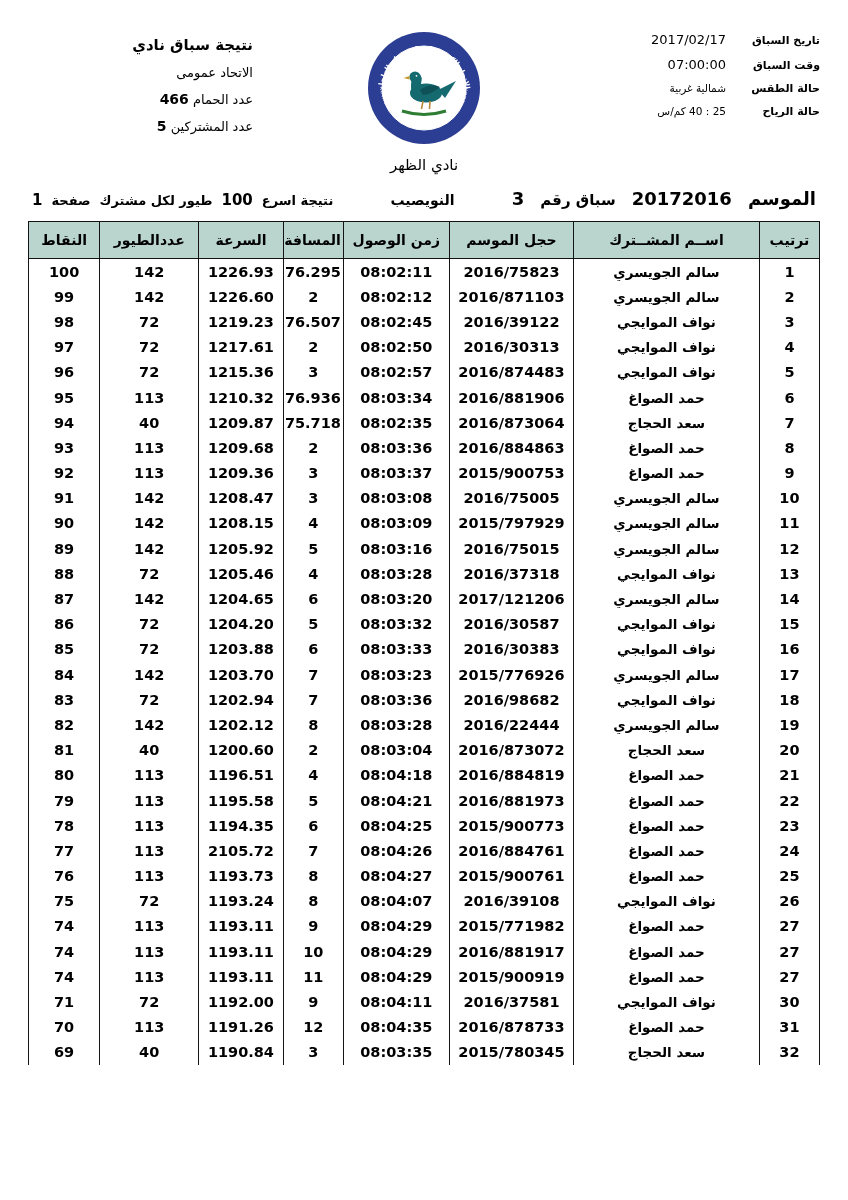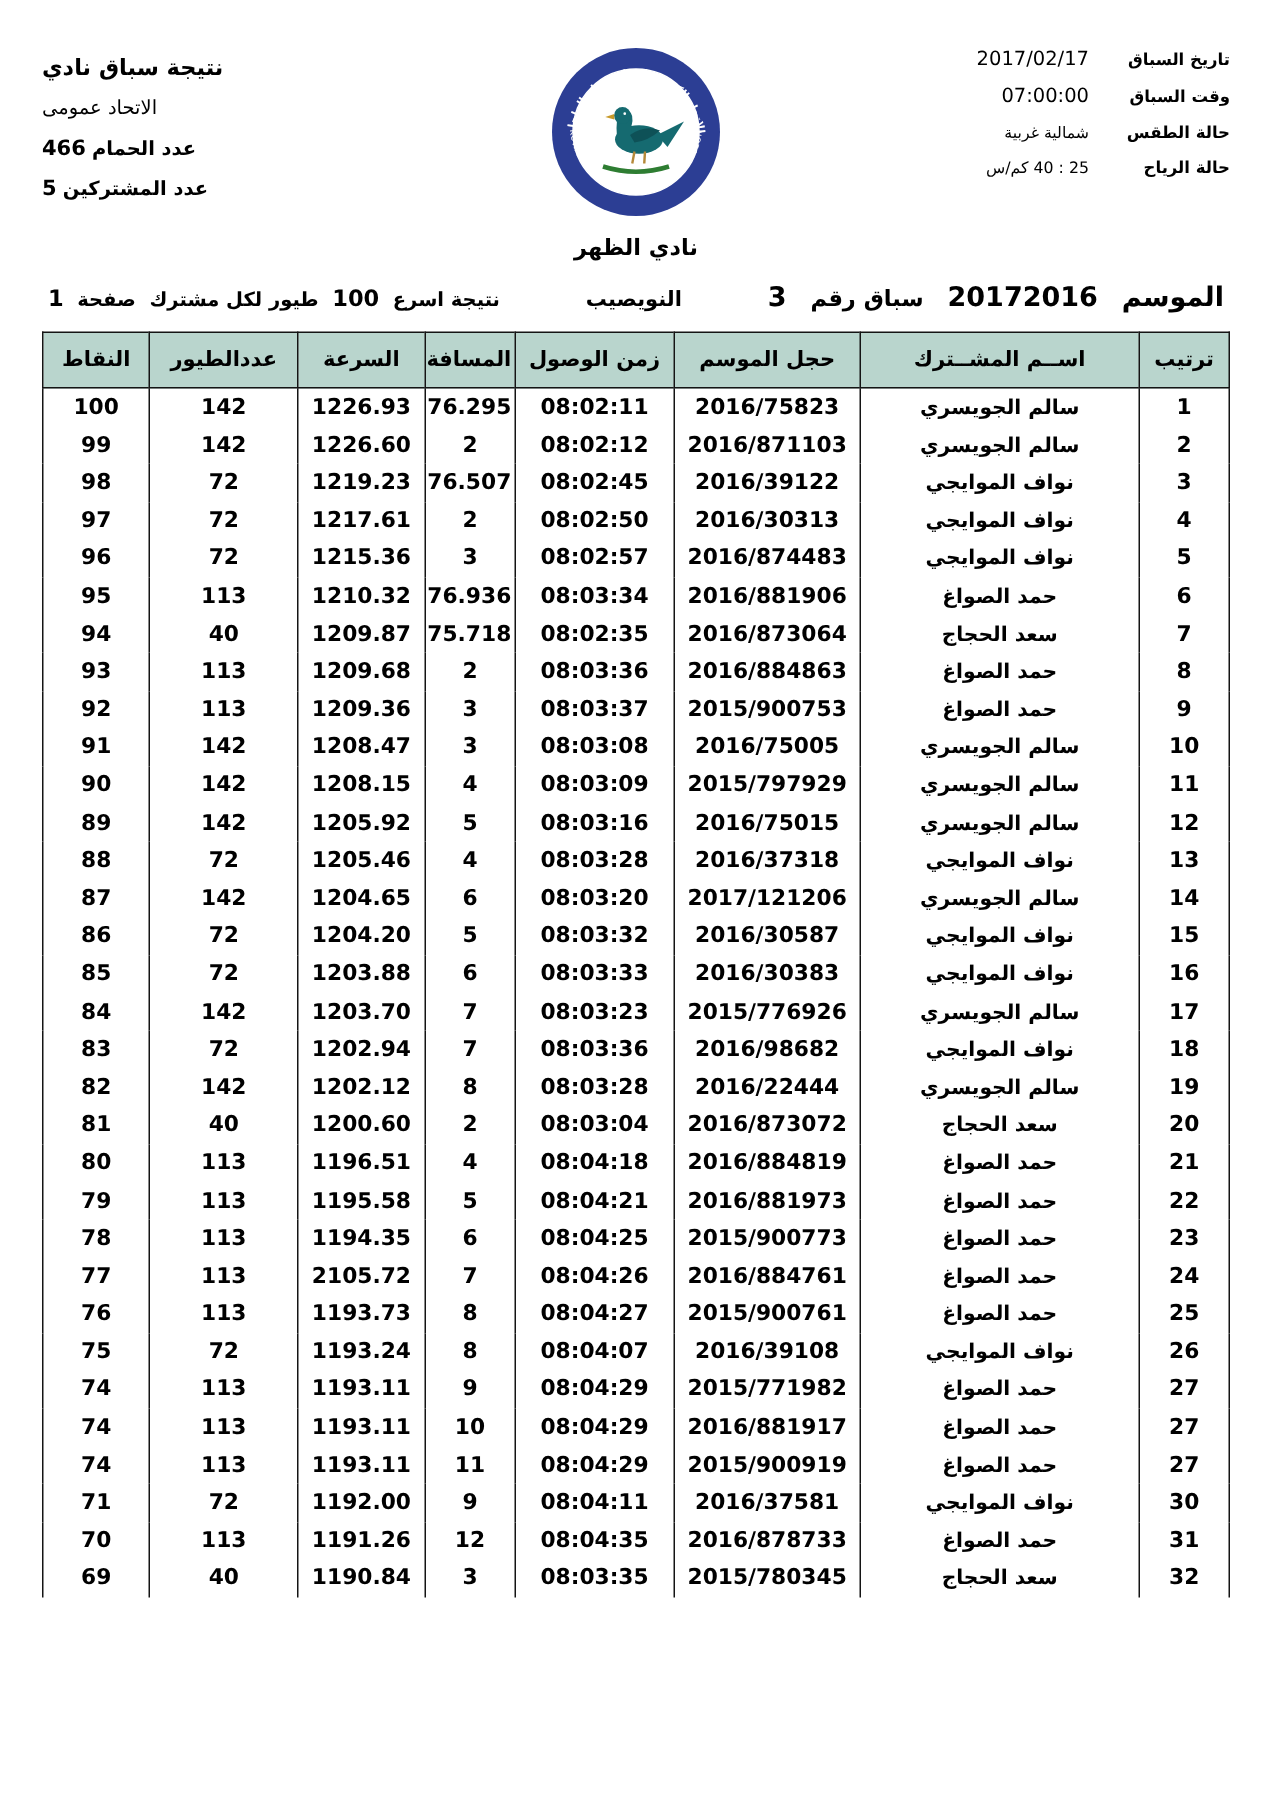--- a/index.html
+++ b/index.html
@@ -19,28 +19,28 @@
   .top-header { display: flex; justify-content: space-between; align-items: flex-start; }
   .race-info { width: 225px; padding-top: 8px; }
   .info-line { display: flex; gap: 10px; align-items: baseline; margin-bottom: 10px; }
   .info-label { font-weight: bold; font-size: 11px; min-width: 84px; }
   .info-value { font-size: 13px; }
   .info-value.small { font-size: 10.5px; }
 
   .logo-wrap { width: 116px; padding-top: 6px; }
   .logo-wrap svg { display: block; }
 
-  .club-info { width: 225px; text-align: left; padding-top: 12px; }
+  .club-info { width: 225px; text-align: right; padding-top: 12px; }
   .club-line { font-size: 13px; margin-bottom: 11px; }
   .club-line.big { font-weight: bold; font-size: 15px; }
-  .club-line .lbl { font-weight: bold; }
+  .club-line .lbl { font-weight: normal; }
   .club-line .num { font-weight: bold; font-size: 14px; }
 
   
-  .club-title { text-align: center; font-weight: bold; font-size: 15px; margin-top: 10px; }
+  .club-title { text-align: center; font-weight: normal; font-size: 15px; margin-top: 10px; }
 
   .season-row { display: flex; justify-content: space-between; align-items: baseline; margin-top: 14px; padding: 0 4px; }
   .season-right { display: flex; gap: 16px; align-items: baseline; }
   .txt-xl { font-weight: bold; font-size: 18px; }
   .txt-lg { font-weight: bold; font-size: 15px; }
   .season-center { font-weight: bold; font-size: 14px; text-align: right; }
   .season-left { display: flex; gap: 9px; align-items: baseline; font-weight: bold; font-size: 13px; }
   .season-left .n { font-size: 15px; }
 
   

